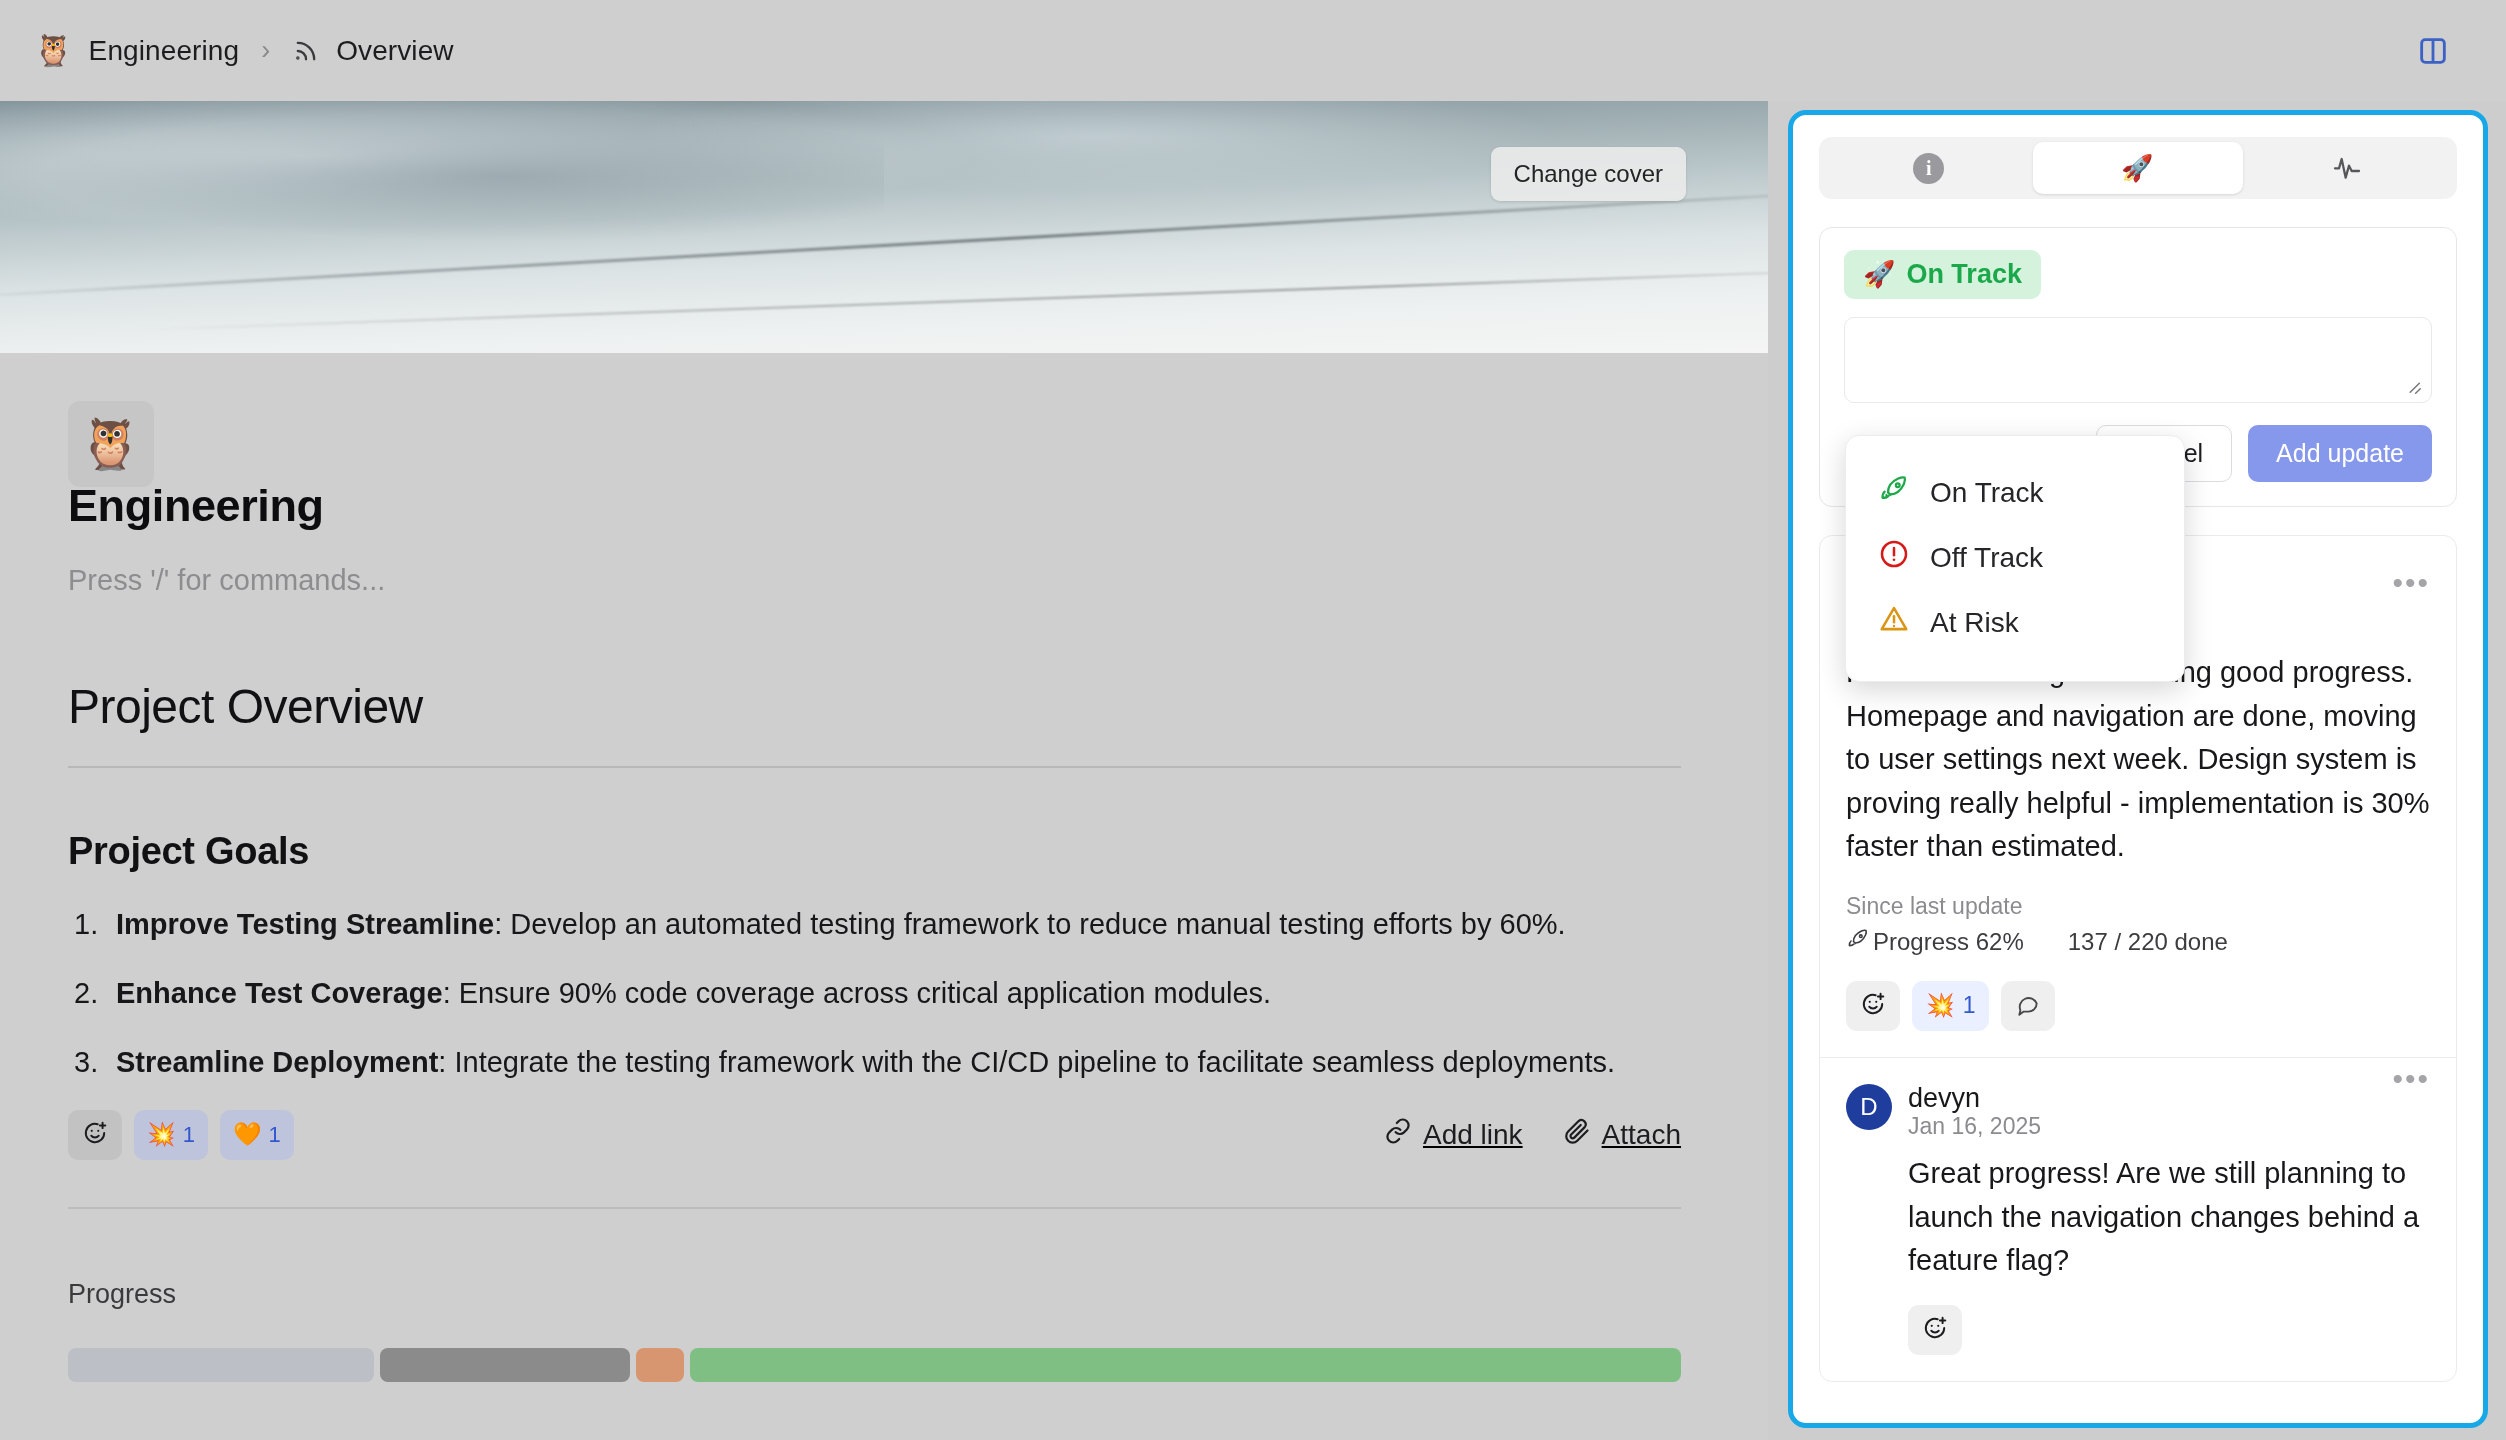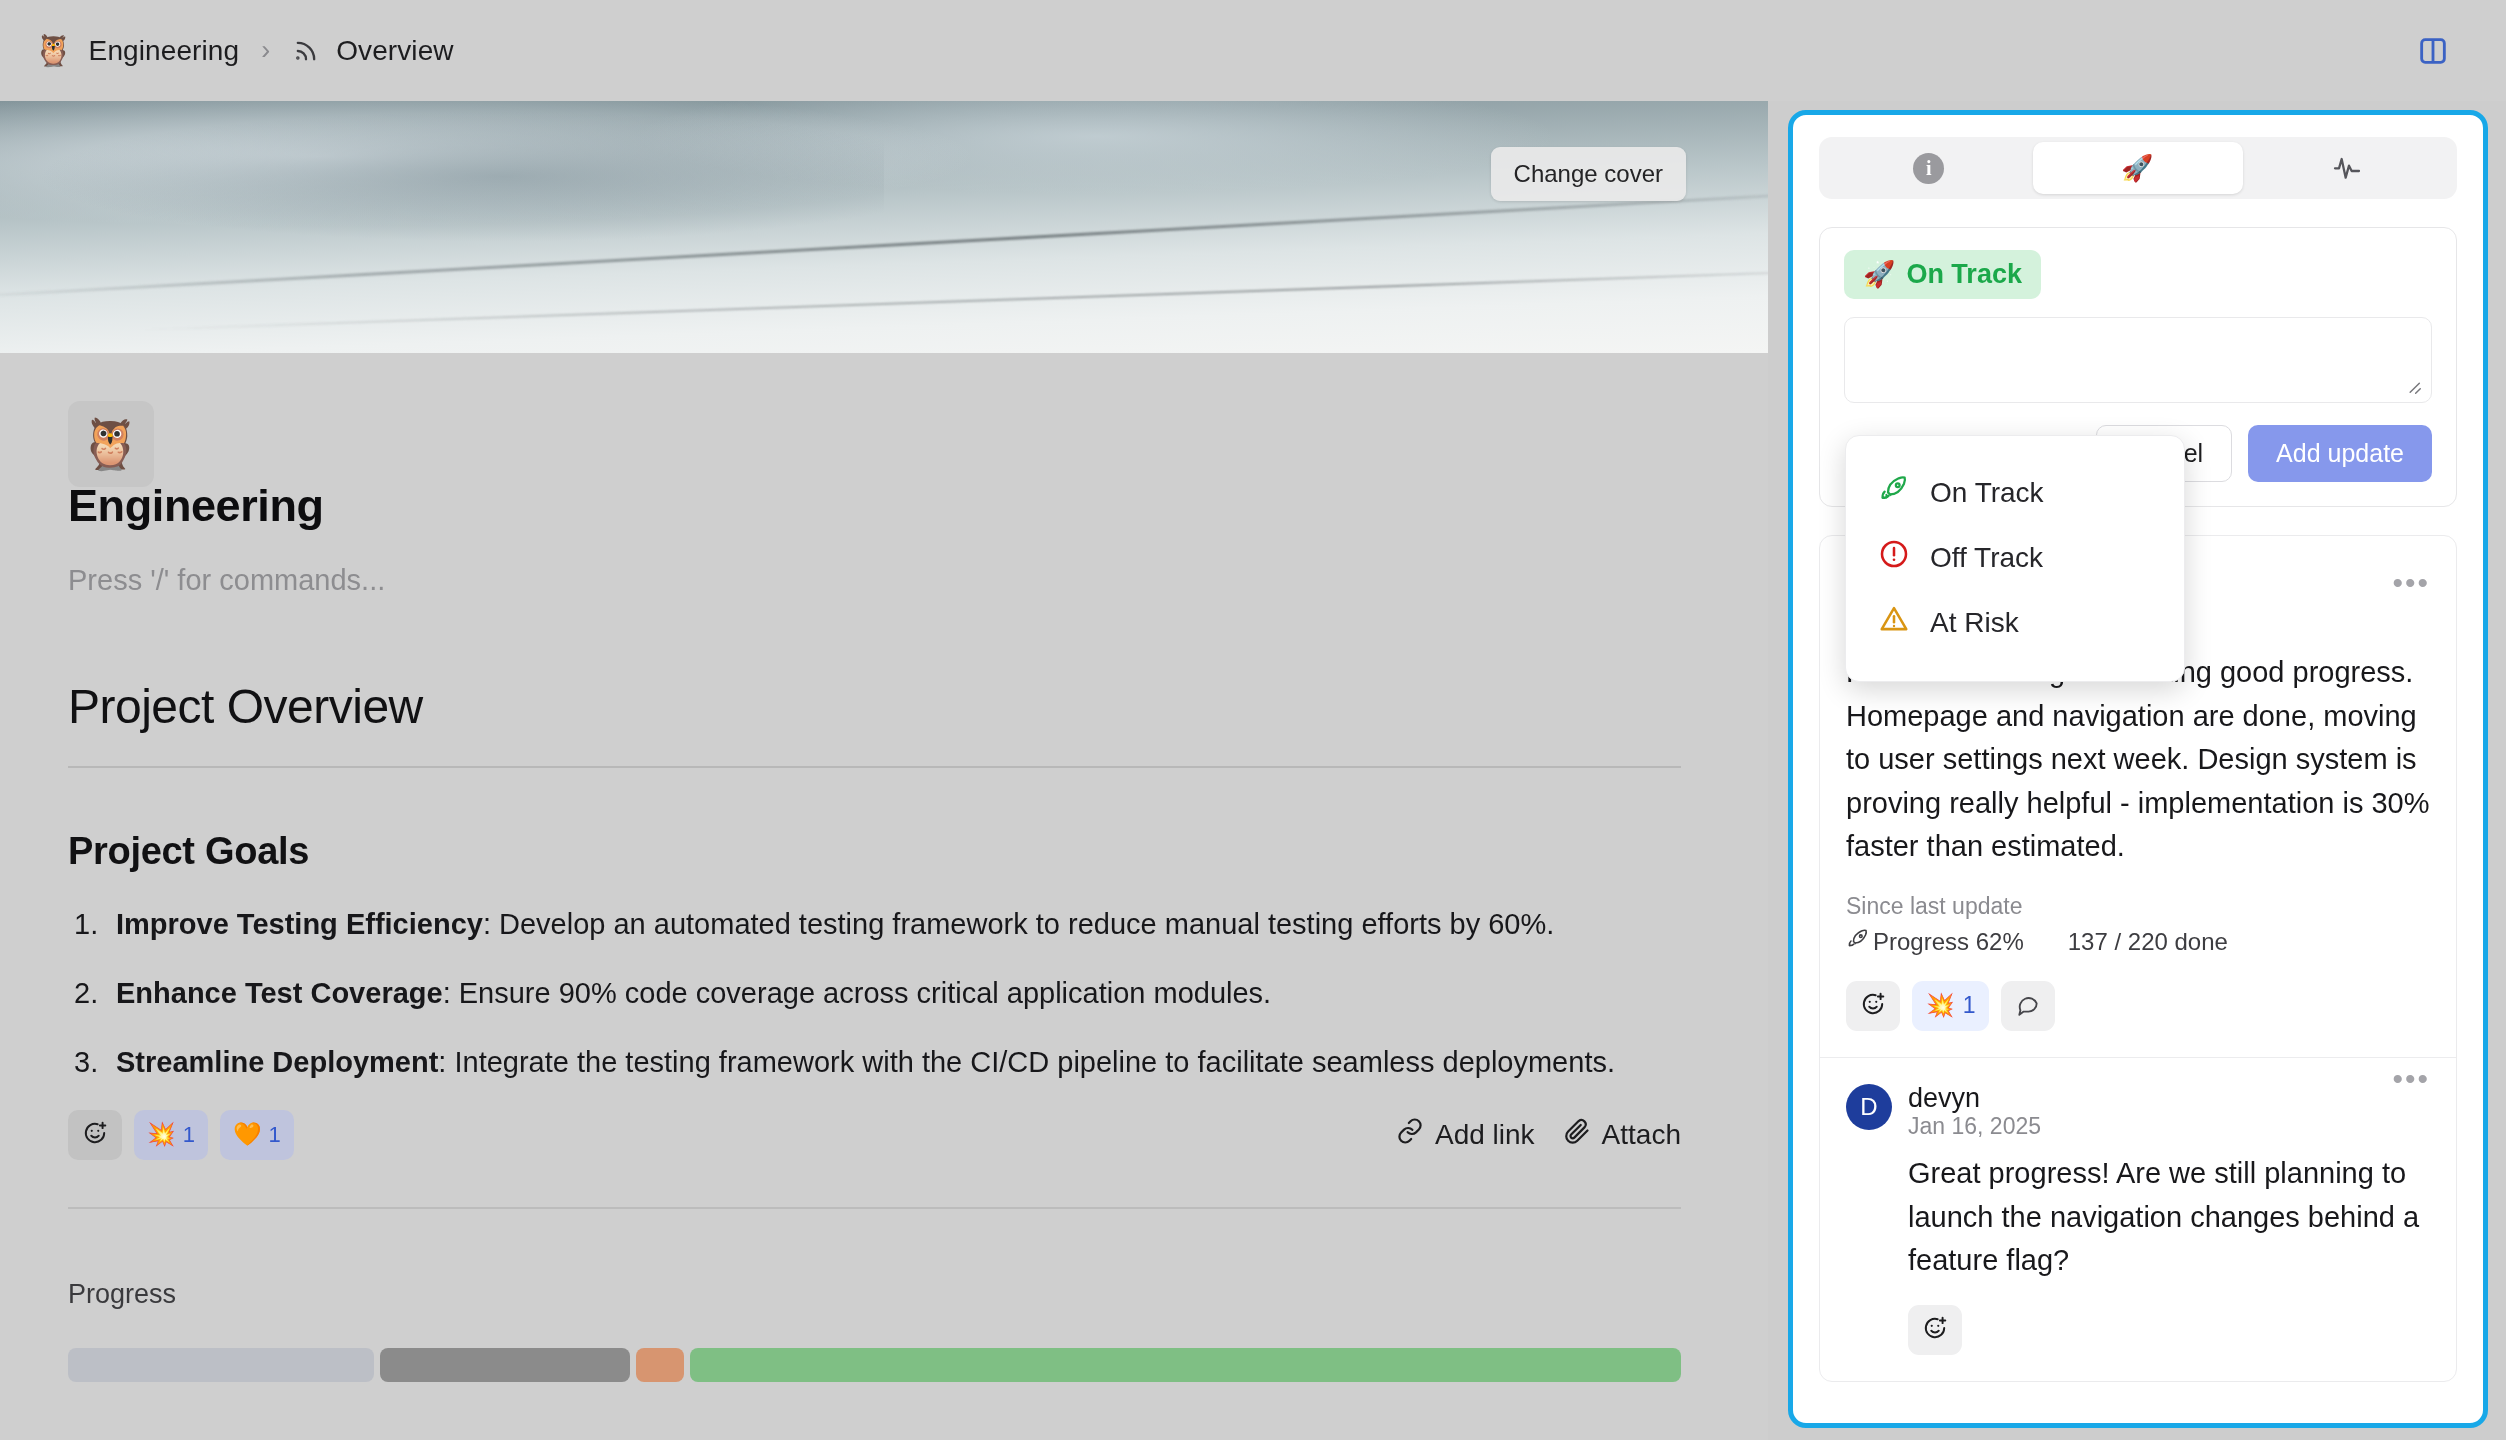--- a/index.html
+++ b/index.html
@@ -140,21 +140,21 @@
     background: #c2c2c2;
     border: none;
     display: inline-flex; align-items: center; justify-content: center;
     gap: 7px; padding: 0 13px;
     cursor: pointer;
     font-family: "Liberation Sans", sans-serif;
   }
   .rxn.active { background: #bfc4dd; }
   .rxn .emo { font-size: 23px; line-height: 1; }
   .rxn .cnt { font-size: 22px; color: #3358cc; }
-  .doc-actions { margin-left: auto; display: flex; gap: 28px; align-items: center; }
+  .doc-actions { margin-left: auto; display: flex; gap: 40px; align-items: center; text-decoration: underline; }
   .doc-action {
     display: inline-flex; align-items: center; gap: 11px;
     font-size: 28px; color: #1d1d1f; cursor: pointer;
     background: none; border: none;
     font-family: "Liberation Sans", sans-serif;
   }
   .sect-divider {
     margin-top: 47px;
     height: 2px; width: 1613px; background: #bcbcbc;
   }
@@ -379,21 +379,21 @@
   <div class="doc-body">
     <div class="doc-title">Engineering</div>
     <div class="doc-placeholder">Press '/' for commands...</div>
 
     <div class="h1">Project Overview</div>
     <div class="divider"></div>
 
     <div class="h2">Project Goals</div>
 
     <ol class="goals">
-      <li><b>Improve Testing Efficiency</b><span>: Develop an automated testing framework to reduce manual testing efforts by 60%.</span></li>
+      <li><b>Improve Testing Streamline</b><span>: Develop an automated testing framework to reduce manual testing efforts by 60%.</span></li>
       <li><b>Enhance Test Coverage</b><span>: Ensure 90% code coverage across critical application modules.</span></li>
       <li><b>Streamline Deployment</b><span>: Integrate the testing framework with the CI/CD pipeline to facilitate seamless deployments.</span></li>
     </ol>
 
     <div class="toolbar-row">
       <div class="reactions">
         <button class="rxn">
           <span>
             <svg width="26" height="26" viewBox="0 0 24 24" fill="none" stroke="#1d1d1f" stroke-width="1.8" stroke-linecap="round">
               <path d="M20.5 12a8.5 8.5 0 1 1-6-8.1"></path>

